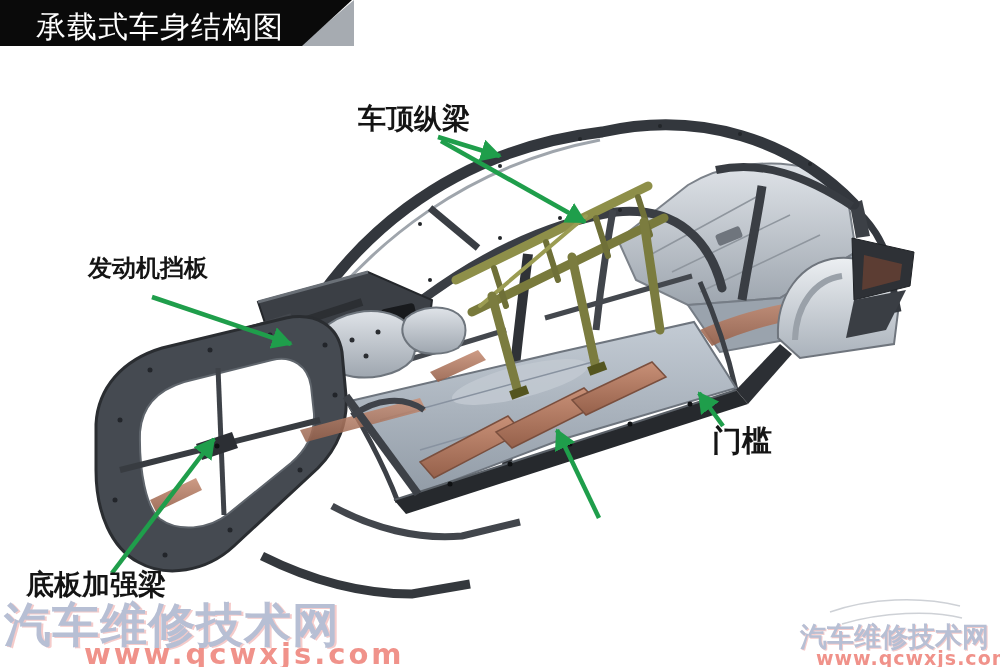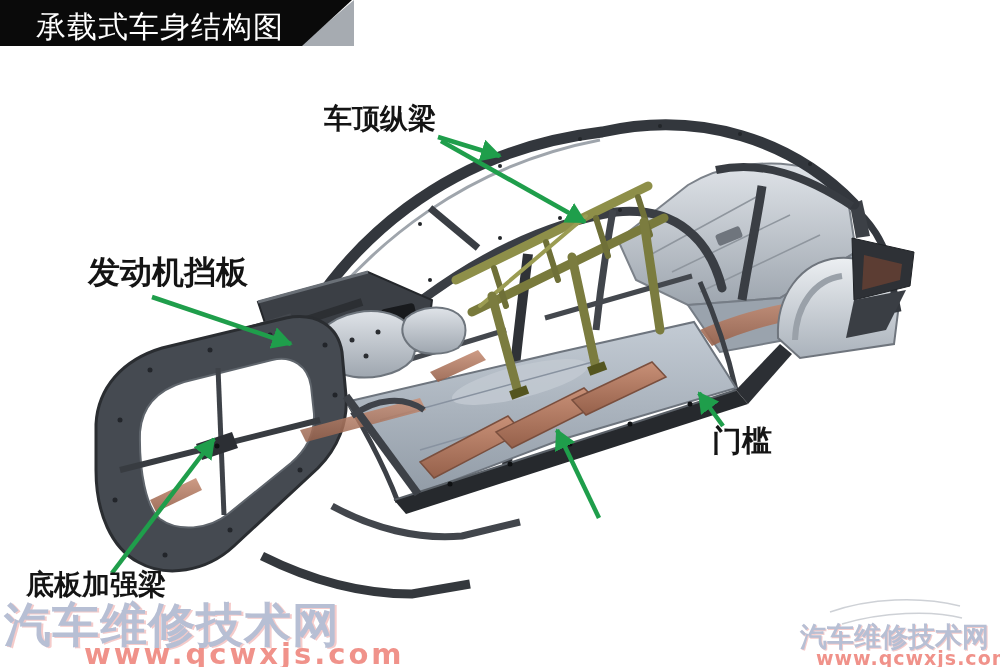--- a/index.html
+++ b/index.html
@@ -17,22 +17,22 @@
   #banner-text{
     position:absolute;left:24px;top:7px;font-size:30px;font-weight:400;
     color:#ffffff;letter-spacing:1px;white-space:nowrap;margin-left:12px;
   }
 
   
   .callout{
     position:absolute;font-weight:700;color:var(--label_color,#141414);
     white-space:nowrap;line-height:1.1;
   }
-  #lbl-roof   {left:324px;top:104px;font-size:28px;}
-  #lbl-baffle {left:88px; top:255px;font-size:32px;}
+  #lbl-roof   {left:358px;top:104px;font-size:28px;}
+  #lbl-baffle {left:88px; top:255px;font-size:24px;}
   #lbl-mount  {left:26px; top:570px;font-size:28px;}
   #lbl-floor  {left:510px;top:515px;font-size:28px;}
   #lbl-sill   {left:712px;top:424px;font-size:30px;}
 
   
   .arrow{stroke:var(--arrow_green,#1f9e4b);stroke-width:4.5;fill:none;}
   .arrowhead{fill:var(--arrow_green,#1f9e4b);}
 
   
   .wm{position:absolute;font-weight:700;white-space:nowrap;}

